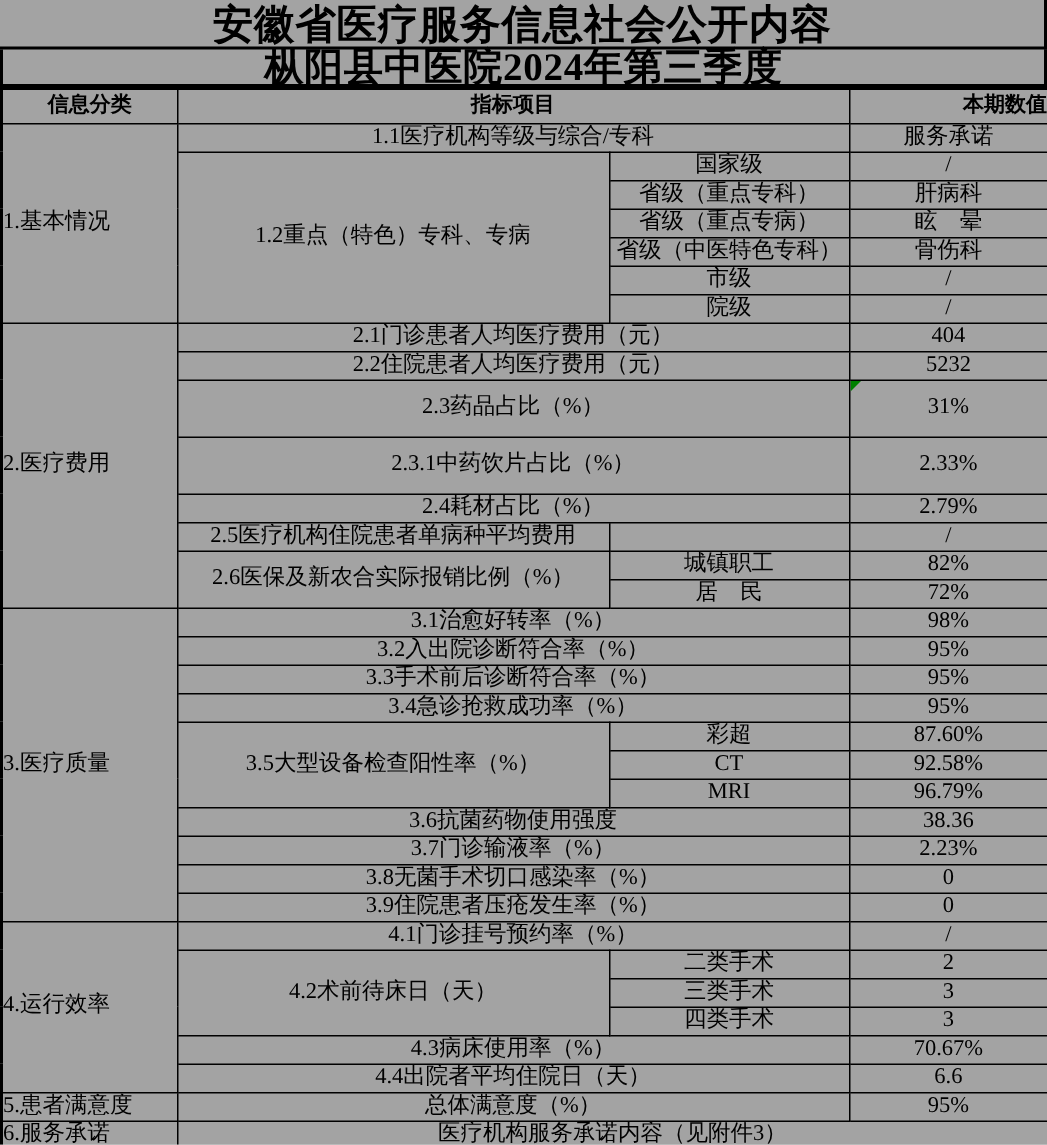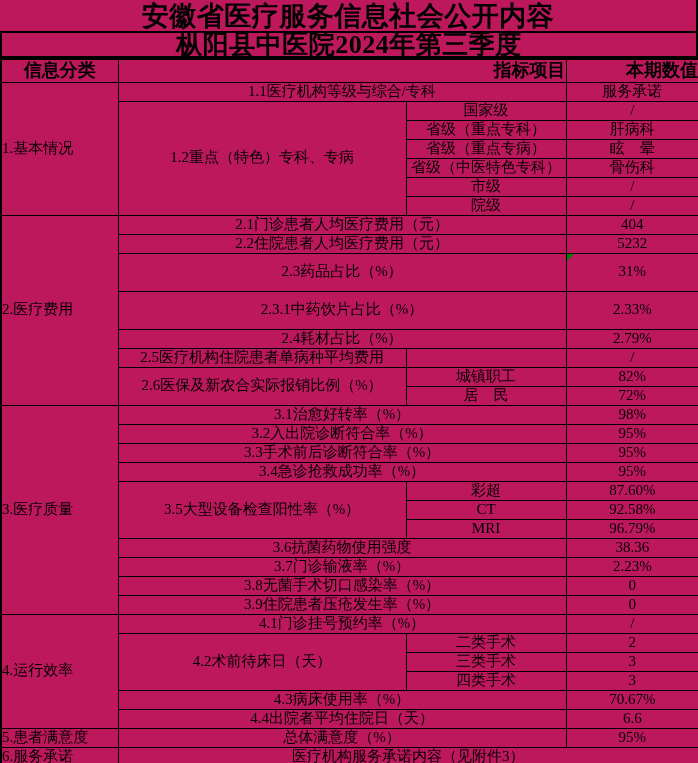--- a/index.html
+++ b/index.html
@@ -1,20 +1,20 @@
 <!DOCTYPE html>
 <html><head>
 <meta charset="utf-8">
 <style>
   html,body{margin:0;padding:0;}
   body{
     width:698px;height:763px;background:#ffffff;color:#000000;
     font-family:"Liberation Serif","DejaVu Serif",serif;
   }
-  .page{position:relative;width:698px;height:763px;overflow:hidden;background:#be185d;}
+  .page{position:relative;width:698px;height:763px;overflow:hidden;background:#a3a3a3;}
   .title1{
     box-sizing:border-box;height:33px;
     border-bottom:2px solid #000;border-right:2px solid #000;
     font-weight:bold;font-size:27px;line-height:32px;text-align:center;
     white-space:nowrap;letter-spacing:0.5px;
   }
   .title2{
     box-sizing:border-box;height:25px;
     border-left:2px solid #000;border-right:2px solid #000;border-bottom:2px solid #000;
     font-weight:bold;font-size:26px;line-height:23px;text-align:center;
@@ -25,27 +25,27 @@
     border:2px solid #000;
   }
   table.report td{
     border:1px solid #000;padding:0;margin:0;
     font-size:15px;line-height:1.15;
     white-space:nowrap;overflow:hidden;vertical-align:middle;
   }
   tr{height:19px;}
   tr.tall{height:38px;}
   tr.head{height:23px;}
-  tr.head td{font-weight:bold;font-size:18px;}
+  tr.head td{font-weight:bold;font-size:14px;}
   td.cat{text-align:left;padding-left:3px;}
   td.lbl{text-align:center;padding-left:3px;}
   td.sub{text-align:center;}
   td.val{text-align:center;}
   td.hcat{text-align:center;}
-  td.hlbl{text-align:right;padding-left:3px;}
+  td.hlbl{text-align:center;padding-left:3px;}
   td.hval{text-align:right;}
   td.rel{position:relative;}
   .comment-marker{
     position:absolute;top:0;left:0;width:0;height:0;
     border-top:7px solid #008000;border-right:7px solid transparent;
   }
 </style>
 </head>
 <body>
 

